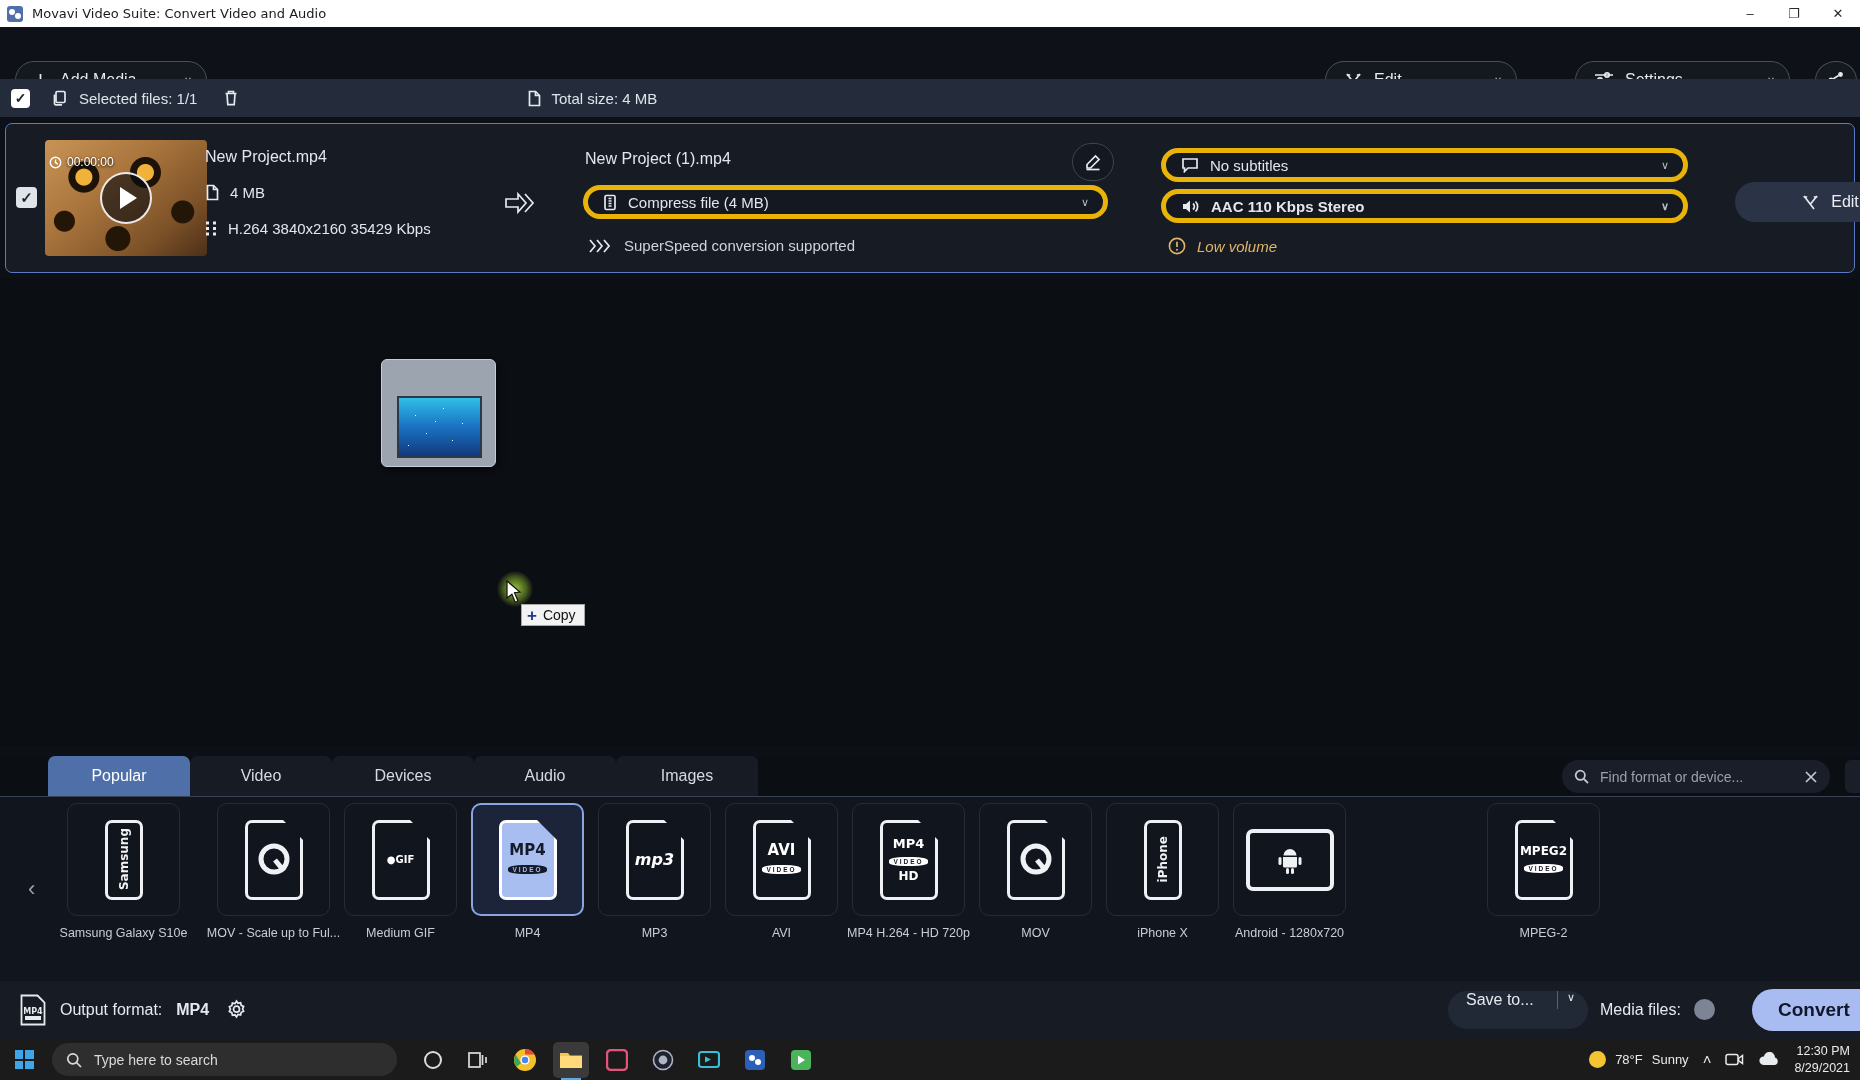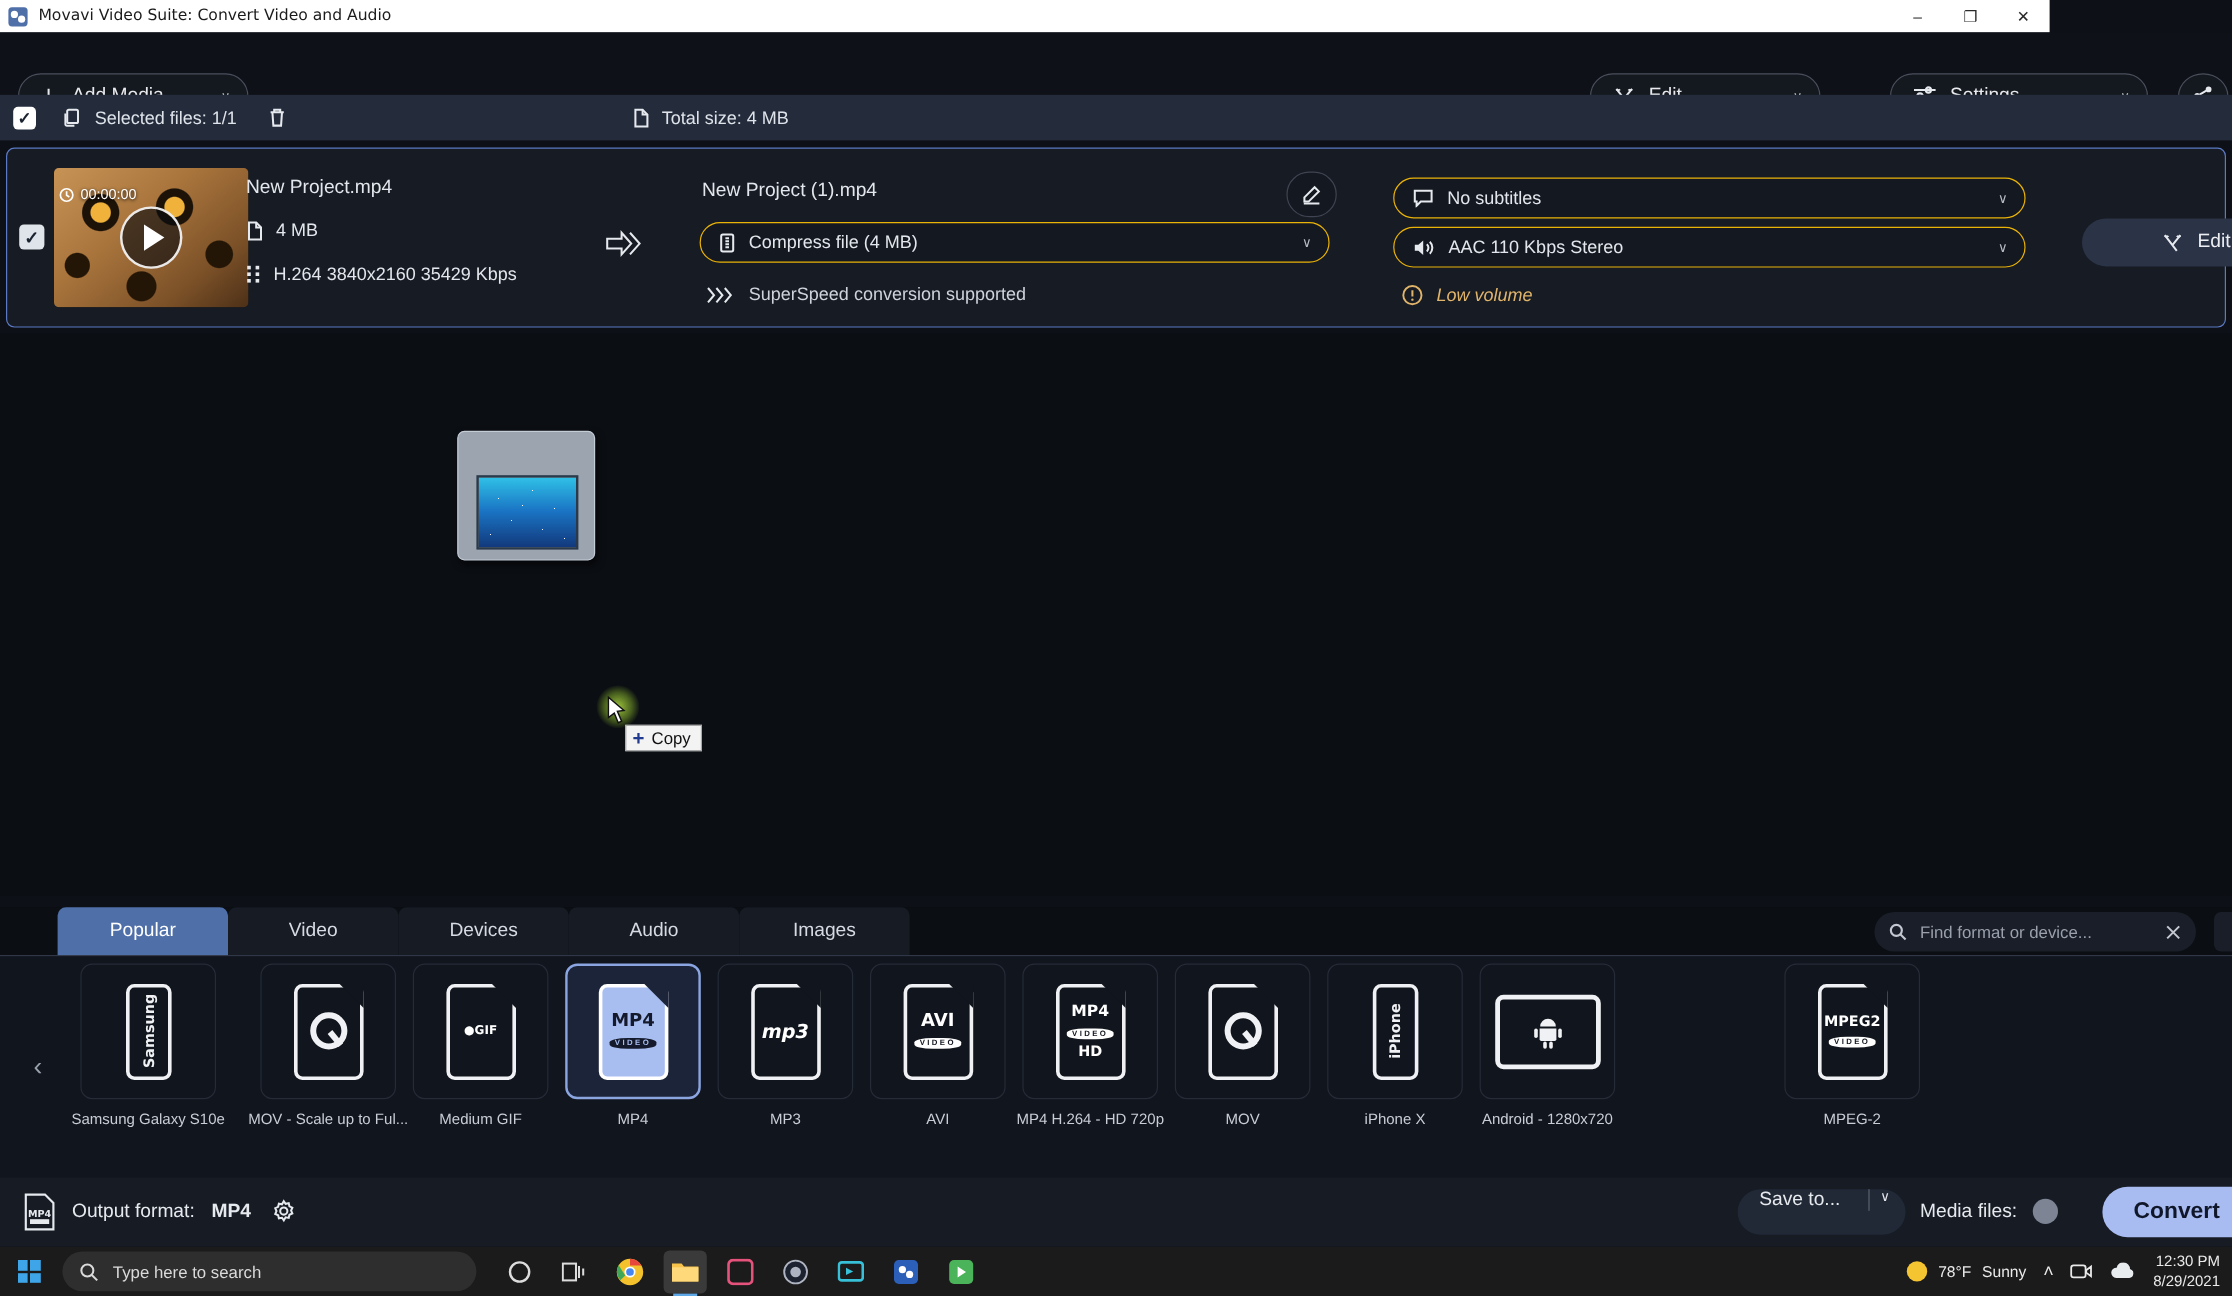--- a/index.html
+++ b/index.html
@@ -6,21 +6,21 @@
   html, body {
     width: 1860px; height: 1080px;
     background: #0d1016;
     font-family: "Liberation Sans", sans-serif;
     overflow: hidden;
   }
   #app { position: relative; width: 1860px; height: 1080px; }
 
   
   .titlebar {
-    position: absolute; top: 0; left: 0; width: 1708px; height: 27px;
+    position: absolute; top: 0; left: 0; width: 1860px; height: 27px;
     background: #ffffff; display: flex; align-items: center;
   }
   .tb-icon { width: 16px; height: 16px; margin-left: 7px; position: relative; }
   .tb-icon .sq {
     position: absolute; inset: 0; background: #4f6fa8; border-radius: 3px;
   }
   .tb-icon .g1, .tb-icon .g2 {
     position: absolute; background: #fff; border-radius: 50%;
   }
   .tb-icon .g1 { width: 6px; height: 6px; left: 2px; top: 3px; }
@@ -117,28 +117,28 @@
 
   .meta { position: absolute; color: #e3e6ec; font-size: 15px; }
   #src-name { left: 205px; top: 148px; font-size: 16px; }
   #src-size { left: 205px; top: 184px; display: flex; align-items: center; gap: 10px; }
   #src-codec { left: 205px; top: 220px; display: flex; align-items: center; gap: 10px; }
 
   #arrow-ico { position: absolute; left: 505px; top: 190px; }
 
   #out-name { left: 585px; top: 150px; font-size: 16px; color: #e3e6ec; }
   .selectbox {
-    position: absolute; border: 1px solid #eab308; border-radius: 19px;
+    position: absolute; border: 5px solid #eab308; border-radius: 19px;
     background: #141820; height: 34px; display: flex; align-items: center;
     color: #e3e6ec; font-size: 15px; padding-left: 15px; gap: 11px;
   }
   .selectbox .chev { margin-left: auto; margin-right: 14px; font-size: 11px; color: #b9bdc6; }
   #compress-select { left: 583px; top: 185px; width: 525px; }
   #subs-select     { left: 1161px; top: 148px; width: 527px; }
-  #audio-select    { left: 1161px; top: 189px; width: 527px; }
+  #audio-select    { left: 1161px; top: 189px; width: 527px; font-weight: bold; }
   #pen-btn {
     position: absolute; left: 1072px; top: 143px; width: 42px; height: 38px;
     border: 1px solid #3e4451; border-radius: 21px; background: #141820;
     display: flex; align-items: center; justify-content: center;
   }
   #superspeed {
     position: absolute; left: 588px; top: 237px; display: flex; align-items: center;
     gap: 14px; color: #cfd3db; font-size: 15px;
   }
   #lowvolume {

